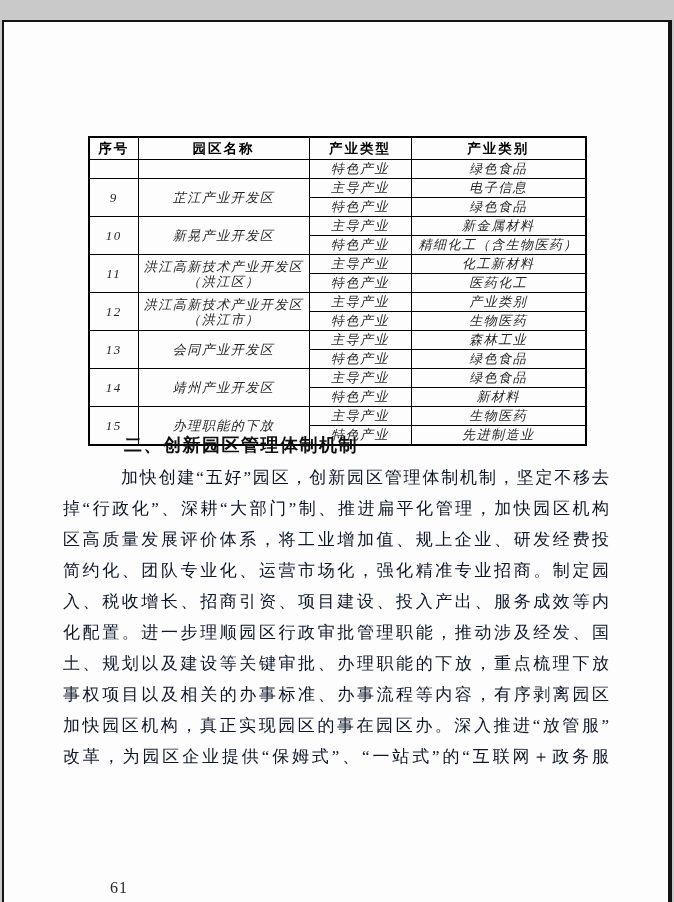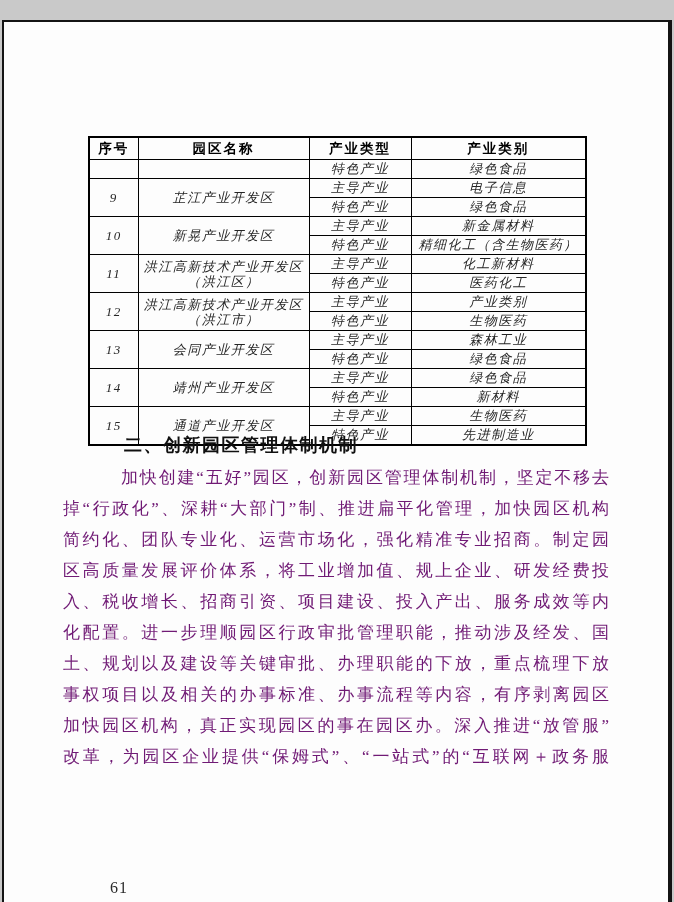--- a/index.html
+++ b/index.html
@@ -50,21 +50,21 @@
     font-size:18px;
     font-weight:bold;
     letter-spacing:1.5px;
     color:#101010;
   }
   
   .paragraph {
     position:absolute; left:59px; top:440px;
     width:546px;
     font-size:17px;
-    color:#701a75;
+    color:#0f172a;
   }
   .para-line {
     height:31px;
     line-height:31px;
     text-align:justify;
     text-align-last:justify;
     white-space:nowrap;
   }
   .para-line.first { padding-left:58px; }
   
@@ -159,38 +159,38 @@
           <td class="name-cell" rowspan="2">靖州产业开发区</td>
           <td class="type-cell">主导产业</td>
           <td class="cat-cell">绿色食品</td>
         </tr>
         <tr>
           <td class="type-cell">特色产业</td>
           <td class="cat-cell">新材料</td>
         </tr>
         <tr>
           <td class="num-cell" rowspan="2">15</td>
-          <td class="name-cell" rowspan="2">通道产业开发区</td>
+          <td class="name-cell" rowspan="2">办理职能的下放</td>
           <td class="type-cell">主导产业</td>
           <td class="cat-cell">生物医药</td>
         </tr>
         <tr>
           <td class="type-cell">特色产业</td>
           <td class="cat-cell">先进制造业</td>
         </tr>
       </tbody>
   </table>
 
   <h2 class="section-heading">二、创新园区管理体制机制</h2>
 
   <div class="paragraph" id="paragraph">
       <div class="para-line first">加快创建“五好”园区，创新园区管理体制机制，坚定不移去</div>
       <div class="para-line">掉“行政化”、深耕“大部门”制、推进扁平化管理，加快园区机构</div>
+      <div class="para-line">区高质量发展评价体系，将工业增加值、规上企业、研发经费投</div>
       <div class="para-line">简约化、团队专业化、运营市场化，强化精准专业招商。制定园</div>
-      <div class="para-line">区高质量发展评价体系，将工业增加值、规上企业、研发经费投</div>
       <div class="para-line">入、税收增长、招商引资、项目建设、投入产出、服务成效等内</div>
       <div class="para-line">化配置。进一步理顺园区行政审批管理职能，推动涉及经发、国</div>
       <div class="para-line">土、规划以及建设等关键审批、办理职能的下放，重点梳理下放</div>
       <div class="para-line">事权项目以及相关的办事标准、办事流程等内容，有序剥离园区</div>
       <div class="para-line">加快园区机构，真正实现园区的事在园区办。深入推进“放管服”</div>
       <div class="para-line">改革，为园区企业提供“保姆式”、“一站式”的“互联网＋政务服</div>
     </div>
 
   <div class="page-number">61</div>
 

